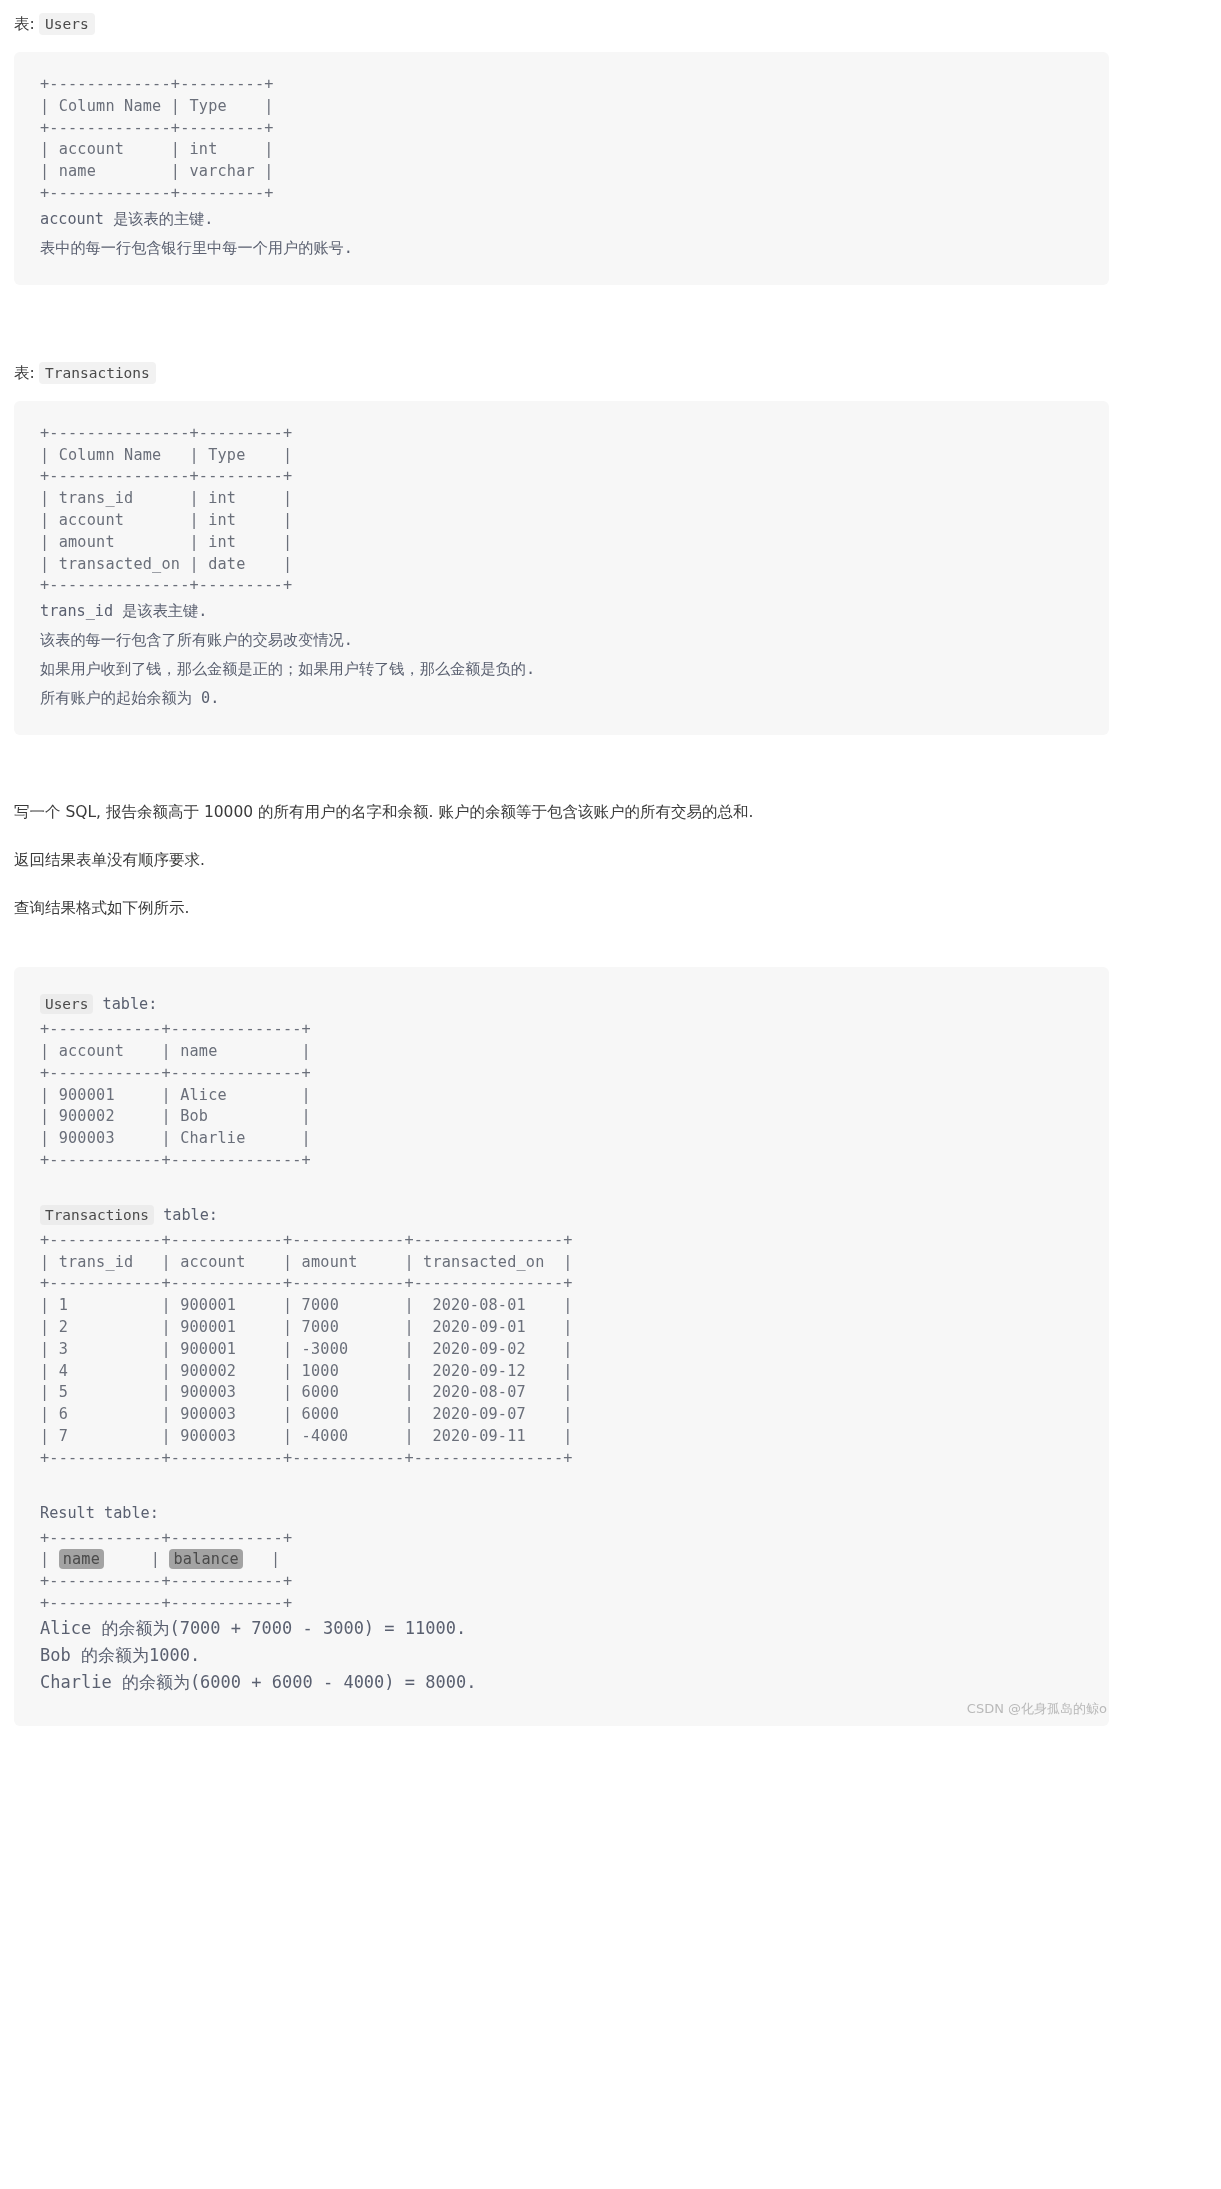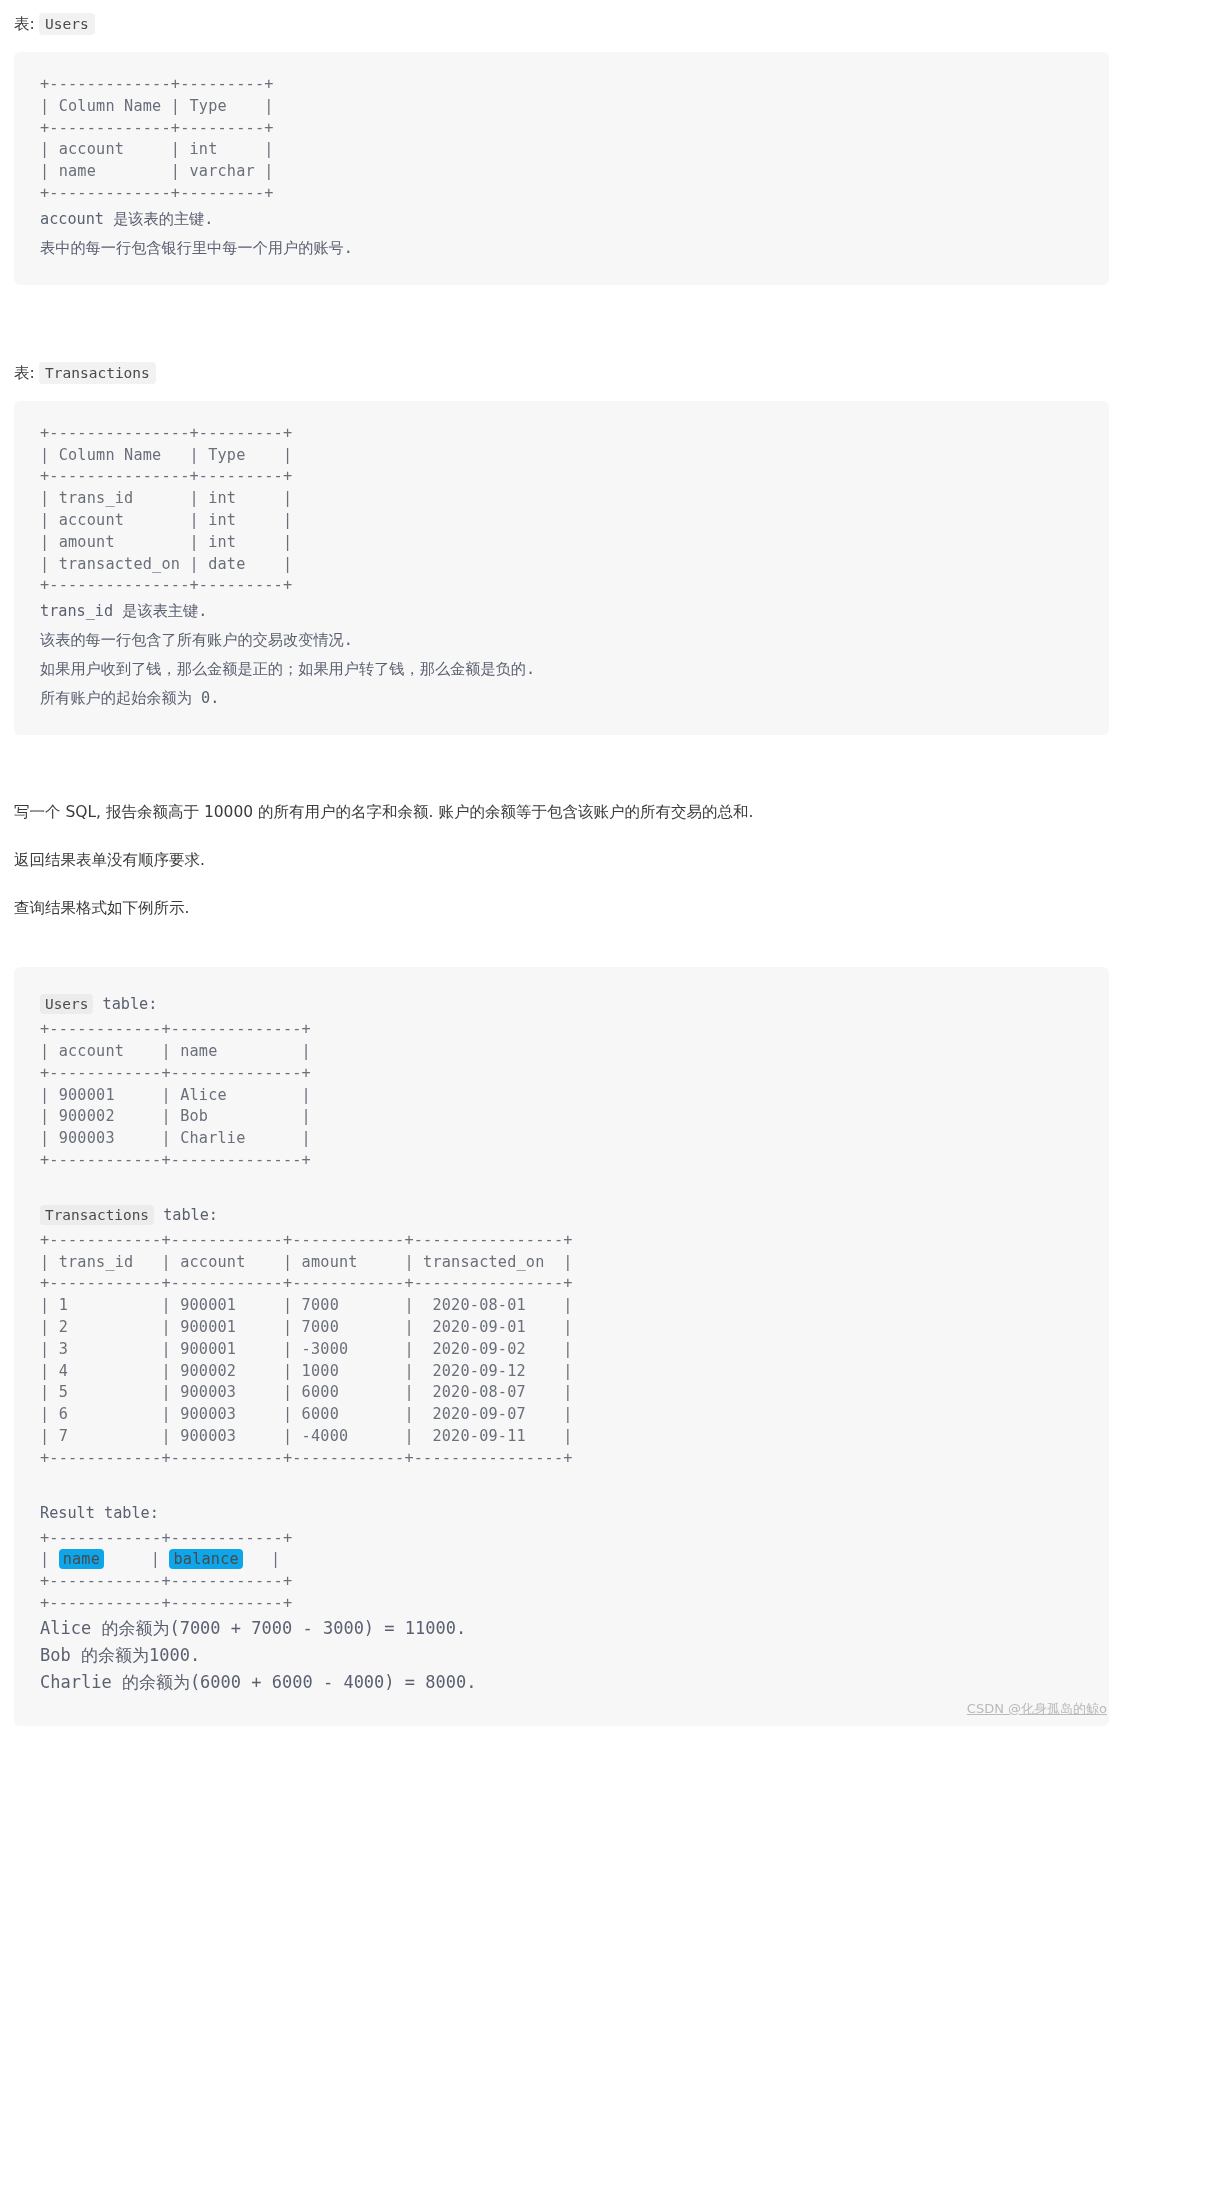--- a/index.html
+++ b/index.html
@@ -118,21 +118,21 @@
   .result-head {
     font-family: "DejaVu Sans Mono", "Liberation Mono", monospace;
     font-size: 15.2px;
     line-height: 21.8px;
     color: #6a6f7a;
     white-space: pre;
     letter-spacing: 0.2px;
     margin: 0;
   }
   .result-head .chip {
-    background: #0ea5e9;
+    background: #a3a3a3;
     border-radius: 4px;
     padding: 1px 4px;
     color: #4a4a4a;
     text-align: right;
   }
   .explain {
     margin: 0;
     font-family: "DejaVu Sans Mono", "Liberation Mono", monospace;
     font-size: 17px;
     line-height: 27px;
@@ -142,21 +142,20 @@
 
   
   .watermark {
     position: absolute;
     right: 16px;
     bottom: 8px;
     font-size: 13px;
     color: #b9b9b9;
     font-family: "DejaVu Sans", "Liberation Sans", sans-serif;
     white-space: nowrap;
-    text-decoration: underline;
   }
 </style>
 </head>
 <body>
 
 <div class="page">
 
   <div class="label-line">
     <span class="cn">表:</span>
     <span class="inline-code">Users</span>

